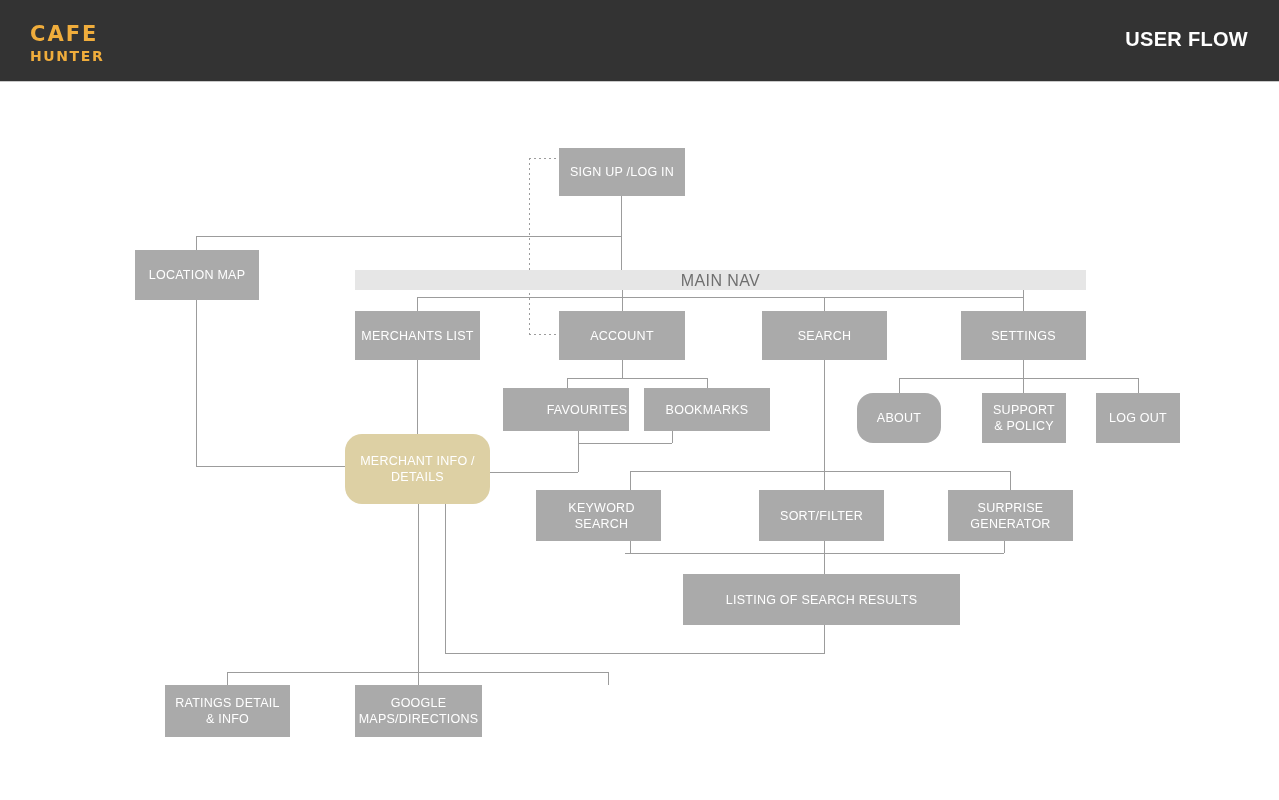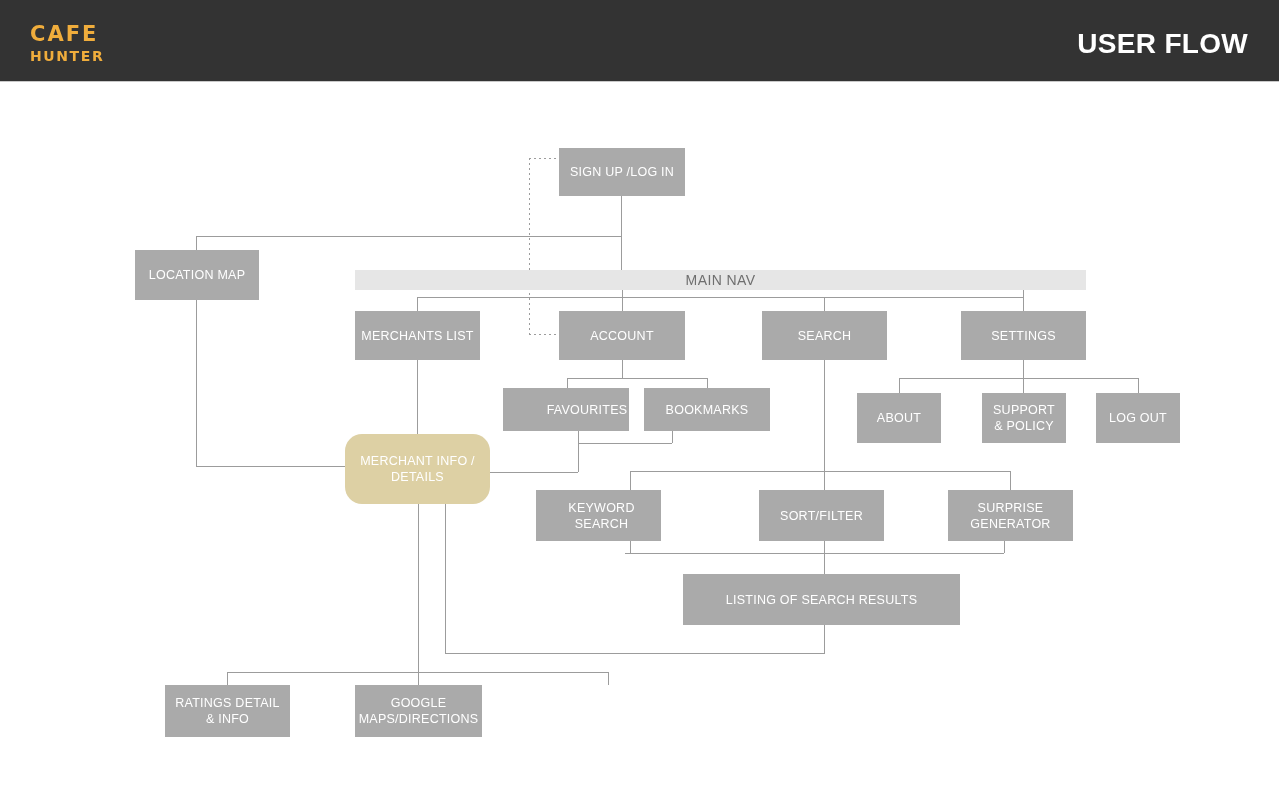--- a/index.html
+++ b/index.html
@@ -34,21 +34,21 @@
     color: #f0ad3c;
     font-size: 14px;
     font-weight: bold;
     letter-spacing: 1.6px;
     margin-top: 4px;
     font-family: "DejaVu Sans", sans-serif;
   }
   #header-title {
     position: absolute; right: 31px; top: 28px;
     color: #ffffff;
-    font-size: 28px;
+    font-size: 20px;
     font-weight: bold;
     letter-spacing: 0.3px;
   }
 
   
   #flow-canvas {
     position: absolute; left: 0; top: 83px;
     width: 1279px; height: 717px;
     background: #ffffff;
   }
@@ -87,23 +87,23 @@
     letter-spacing: 0.25px;
     padding: 2px 6px;
   }
   .node.highlight { background: #ddd0a4; }
 
   #main-nav-bar {
     position: absolute;
     background: #e6e6e6;
     color: #6f6f6f;
     display: flex;
-    align-items: center;
+    align-items: flex-end;
     justify-content: center;
-    font-size: 14px;
+    font-size: 16px;
     letter-spacing: 0.4px;
   }
 </style>
 </head>
 <body>
 
 <div id="app-header">
   <div id="logo-block">
     <span id="logo-line1">CAFE</span>
     <span id="logo-line2">HUNTER</span>
@@ -202,21 +202,21 @@
   </div>
 
   <div class="node" style="left:503px; top:305px; width:126px; height:43px;padding-left:48px;">
     <span>FAVOURITES</span>
   </div>
 
   <div class="node" style="left:644px; top:305px; width:126px; height:43px;">
     <span>BOOKMARKS</span>
   </div>
 
-  <div class="node" style="left:857px; top:310px; width:84px; height:50px;">
+  <div class="node" style="left:857px; top:310px; width:84px; height:50px;border-radius:16px;">
     <span>ABOUT</span>
   </div>
 
   <div class="node" style="left:982px; top:310px; width:84px; height:50px;">
     <span>SUPPORT &amp; POLICY</span>
   </div>
 
   <div class="node" style="left:1096px; top:310px; width:84px; height:50px;">
     <span>LOG OUT</span>
   </div>

